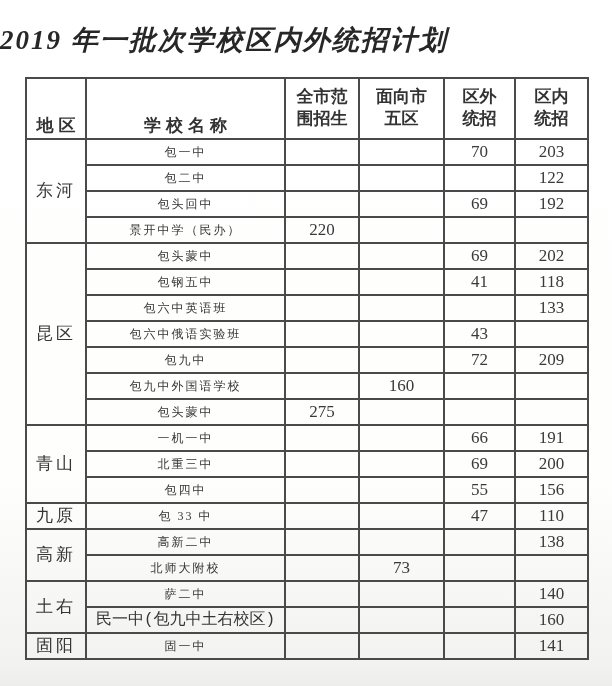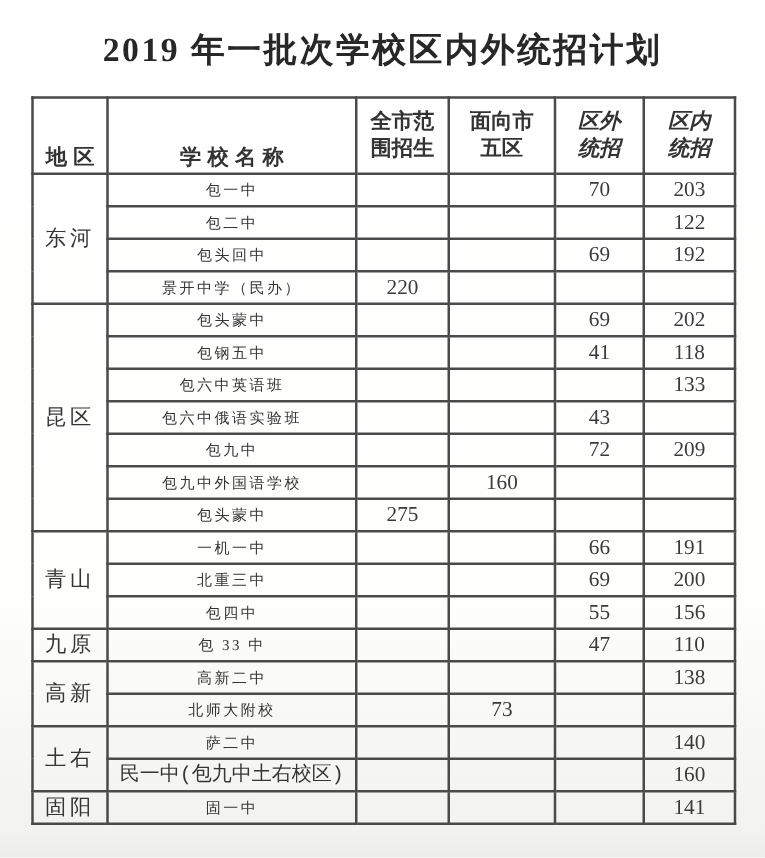--- a/index.html
+++ b/index.html
@@ -5,46 +5,46 @@
   html, body { margin: 0; padding: 0; }
   body {
     width: 612px; height: 686px;
     background: linear-gradient(180deg, #ffffff 0%, #fefefd 70%, #f2f2f0 97%, #ededeb 100%);
     font-family: "Liberation Serif", "DejaVu Serif", serif;
     color: #2e2e2e;
     overflow: hidden;
   }
   .page-title {
     margin: 24px auto 0;
-    text-align: center;
     font-size: 27px;
     font-weight: 600;
     letter-spacing: 2px;
     color: #272727;
     line-height: 32px;
+    font-style: italic;
   }
   .table-wrap { margin: 21px auto 0; width: 562px; }
   table.enroll {
     border-collapse: collapse;
     table-layout: fixed;
     width: 562px;
   }
   table.enroll th, table.enroll td {
     border: 2px solid #4a4a4a;
     text-align: center;
     vertical-align: middle;
     padding: 0;
     overflow: hidden;
   }
   tr.header-row { height: 51px; }
   tr.data-row { height: 26px; }
   th { font-weight: 700; font-size: 17px; color: #333; }
   .hdr { display: inline-block; line-height: 1.35; word-break: break-all; }
   .wrap3 { width: 3.15em; }
-  .wrap2 { width: 2.2em; font-style: italic; }
+  .wrap2 { width: 2.2em; }
   .ls { letter-spacing: 5px; margin-right: -5px; margin-top: 36px; }
   td.region { font-size: 17px; letter-spacing: 3px; color: #353535; margin-left: 48px; }
   td.school { font-size: 12px; letter-spacing: 2px; color: #353535; line-height: 1; }
   td.school.small { font-size: 16px; letter-spacing: 0; font-family: Liberation Mono, monospace; }
   td.num { font-size: 17px; color: #3a3a3a; line-height: 1; }
 </style>
 </head>
 <body>
 
 <h1 class="page-title">2019 年一批次学校区内外统招计划</h1>

